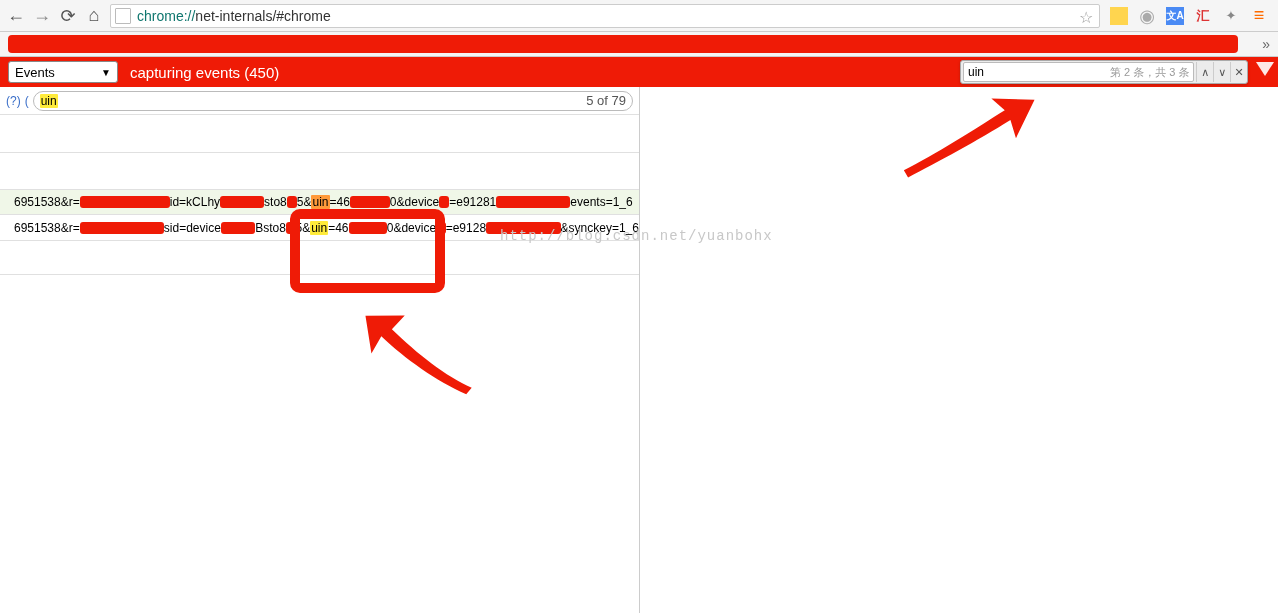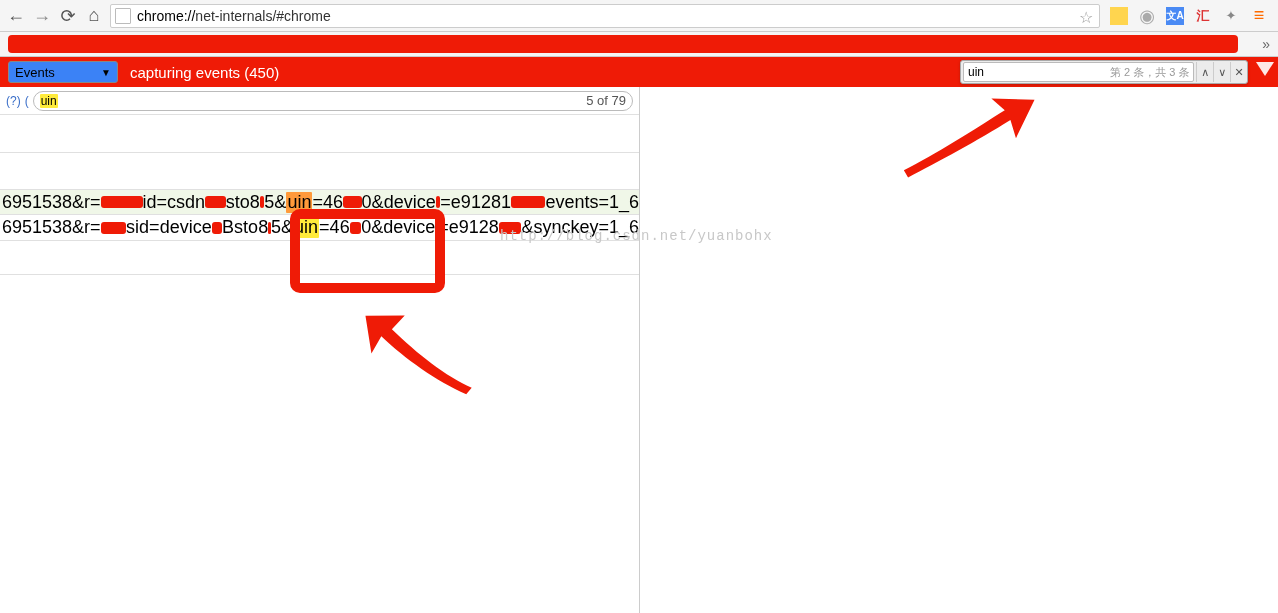--- a/index.html
+++ b/index.html
@@ -5,36 +5,36 @@
     * { margin: 0; padding: 0; box-sizing: border-box; font-family: "Lucida Grande", Arial, sans-serif; }
     body { width: 1278px; height: 613px; overflow: hidden; background: #fff; position: relative; }
 
     
     .browser-bar { height: 32px; background: #f5f5f5; border-bottom: 1px solid #ccc; display: flex; align-items: center; padding: 0 6px; gap: 6px; }
     .nav-btn { width: 20px; height: 20px; color: #888; font-size: 18px; display: flex; align-items: center; justify-content: center; cursor: pointer; }
     .nav-btn.dark { color: #555; }
     .url-bar { flex: 1; height: 24px; background: #fff; border: 1px solid #ccc; border-radius: 2px; display: flex; align-items: center; padding: 0 4px; }
     .page-icon { width: 16px; height: 16px; border: 1px solid #bbb; border-radius: 1px; margin-right: 6px; }
     .url-text { flex: 1; font-size: 14px; color: #333; }
-    .url-text .light { color: #000000; }
+    .url-text .light { color: #0f766e; }
     .star-icon { width: 16px; height: 16px; color: #999; font-size: 16px; }
     .ext-icons { display: flex; gap: 10px; align-items: center; padding: 0 4px; }
     .ext-icon { width: 18px; height: 18px; display:flex; align-items:center; justify-content:center; font-size:13px;}
     .ext-yellow { background: #ffd54f; }
     .ext-gray { color: #aaa; font-size:18px; }
     .menu-icon { color: #ff6b00; font-size: 18px; }
 
     
     .bookmarks-bar { height: 25px; background: #f5f5f5; border-bottom: 1px solid #ccc; position: relative; }
     .scribble { position: absolute; left: 8px; right: 40px; top: 3px; height: 18px; background: #ef1b06; border-radius: 4px; }
     .bookmarks-more { position: absolute; right: 8px; top: 4px; color: #666; font-size: 14px; }
 
     
     .events-bar { height: 30px; background: #ef1b06; display: flex; align-items: center; padding: 0 8px; gap: 12px; position: relative; }
-    .events-select { background: #3b82f6; border: 1px solid #888; border-radius: 3px; height: 22px; width: 110px; display: flex; align-items: center; padding: 0 6px; font-size: 13px; position: relative; }
+    .events-select { background: #ffffff; border: 1px solid #888; border-radius: 3px; height: 22px; width: 110px; display: flex; align-items: center; padding: 0 6px; font-size: 13px; position: relative; }
     .events-select::after { content: "▼"; position: absolute; right: 6px; font-size: 10px; color: #000; }
     .events-status { color: #fff; font-size: 15px; }
     .find-bar { position: absolute; right: 30px; top: 3px; height: 24px; width: 288px; background: #ececec; border: 1px solid #aaa; border-radius: 3px; display: flex; align-items: center; box-shadow: 0 1px 3px rgba(0,0,0,0.2); }
     .find-input-wrap { flex: 1; display:flex; align-items:center; height: 20px; background: #fff; margin: 0 2px; border: 1px solid #bbb; border-radius: 2px; }
     .find-input { flex:1; border:none; outline:none; padding: 0 4px; font-size: 12px; }
     .find-count { font-size: 11px; color: #999; padding: 0 4px; white-space: nowrap; text-align: center; }
     .find-btn { width: 20px; height: 20px; display: flex; align-items: center; justify-content: center; color: #555; font-size: 11px; border-left: 1px solid #ccc; }
     .red-triangle { position:absolute; right:4px; top:5px; width:0; height:0; border-left:9px solid transparent; border-right:9px solid transparent; border-top:14px solid #fff; opacity:0.9;}
 
     
@@ -43,21 +43,21 @@
     .right-pane { flex: 1; position: relative; }
 
     .filter-row { height: 28px; border-bottom: 1px solid #e0e0e0; display: flex; align-items: center; padding: 0 6px; gap: 4px; }
     .help-link { color: #3b6fc9; font-size: 12px; }
     .filter-input-wrap { flex: 1; height: 20px; border: 1px solid #bbb; border-radius: 10px; display: flex; align-items: center; padding: 0 6px; background:#fff;}
     .filter-highlight { background: #ffeb3b; color: #000; padding: 0 1px; font-size:12px; border-radius:1px;}
     .filter-count { font-size: 13px; color: #555; padding-left:4px;}
 
     .result-area { position: relative; padding-top: 10px;}
     .spacer-row { height: 28px; border-bottom: 1px solid #e0e0e0;}
-    .ev-row { height: 26px; display:flex; align-items:center; font-size: 18px; font-family: monospace; padding-left: 2px; white-space: nowrap; overflow:hidden;}
+    .ev-row { height: 26px; display:flex; align-items:center; font-size: 12px; font-family: monospace; padding-left: 14px; white-space: nowrap; overflow:hidden;}
     .ev-row.sel { background: #f0f7e8; border-top:1px solid #e0e0e0; border-bottom:1px solid #e0e0e0;}
     .ev-row.alt { border-bottom:1px solid #e0e0e0;}
     .redact { display:inline-block; height:12px; background:#ef1b06; border-radius:3px; vertical-align:middle;}
     .hl-orange { background: #ff9a3a; color:#000; padding:0 1px; border-radius:1px;}
     .hl-yellow { background: #ffeb3b; color:#000; padding:0 1px; border-radius:1px;}
 
     .red-box { position:absolute; border: 10px solid #ef1b06; border-radius: 10px; left: 290px; top: 94px; width: 155px; height: 84px; }
 
     .arrow { position:absolute; }
     .arrow svg path { fill: #ef1b06; }
@@ -124,21 +124,21 @@
       </div>
     </div>
 
     <div class="result-area">
       <div class="spacer-row"></div>
       <div style="height:36px;"></div>
 
       <div class="ev-row sel">
         <span>6951538&amp;r=</span>
           <span class="redact" style="width:90px;"></span>
-        <span>id=csdn</span>
+        <span>id=kCLhy</span>
           <span class="redact" style="width:44px;"></span>
         <span>sto8</span>
           <span class="redact" style="width:10px;"></span>
         <span>5&amp;</span>
           <span class="hl-orange">uin</span>
         <span>=46</span>
           <span class="redact" style="width:40px;"></span>
         <span>0&amp;device</span>
           <span class="redact" style="width:10px;"></span>
         <span>=e91281</span>

